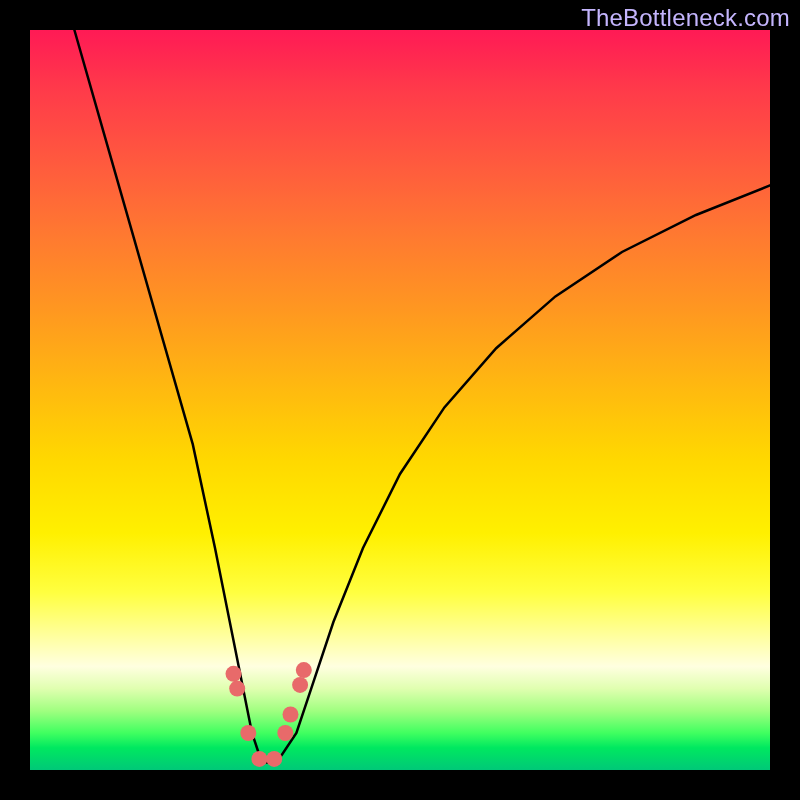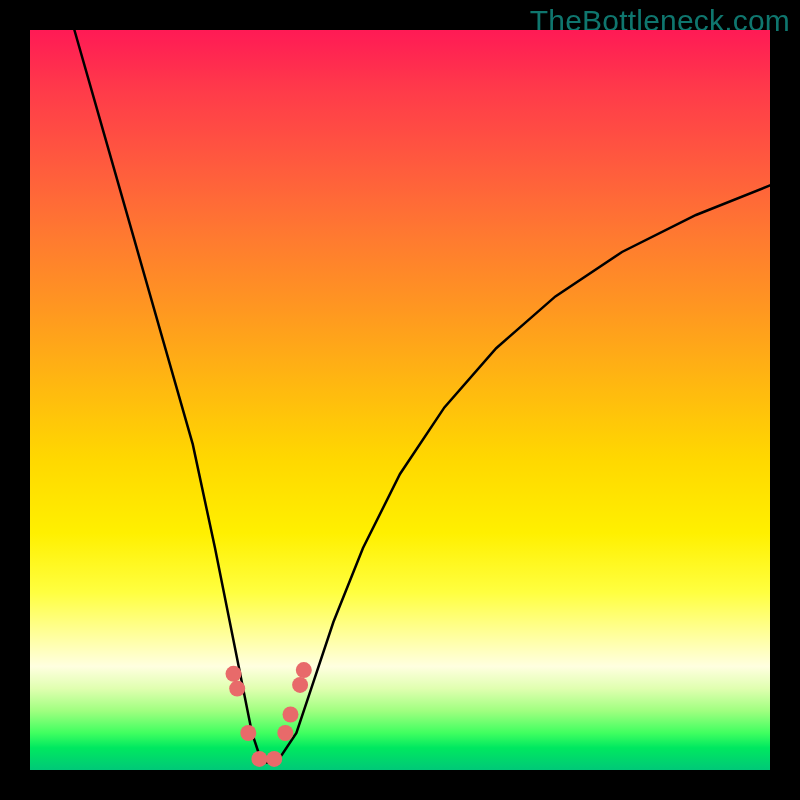--- a/index.html
+++ b/index.html
@@ -49,22 +49,22 @@
     left: 0;
     top: 0;
     width: 740px;
     height: 740px;
     overflow: visible;
   }
   .watermark {
     position: absolute;
     top: 4px;
     right: 10px;
-    color: #0f766e;
-    font-size: 30px;
+    color: #c4b5fd;
+    font-size: 24px;
     font-weight: 400;
     letter-spacing: 0.2px;
   }
 </style>
 </head>
 <body>
 
 <div class="frame">
   <div class="watermark">TheBottleneck.com</div>
   <div class="plot-area">

